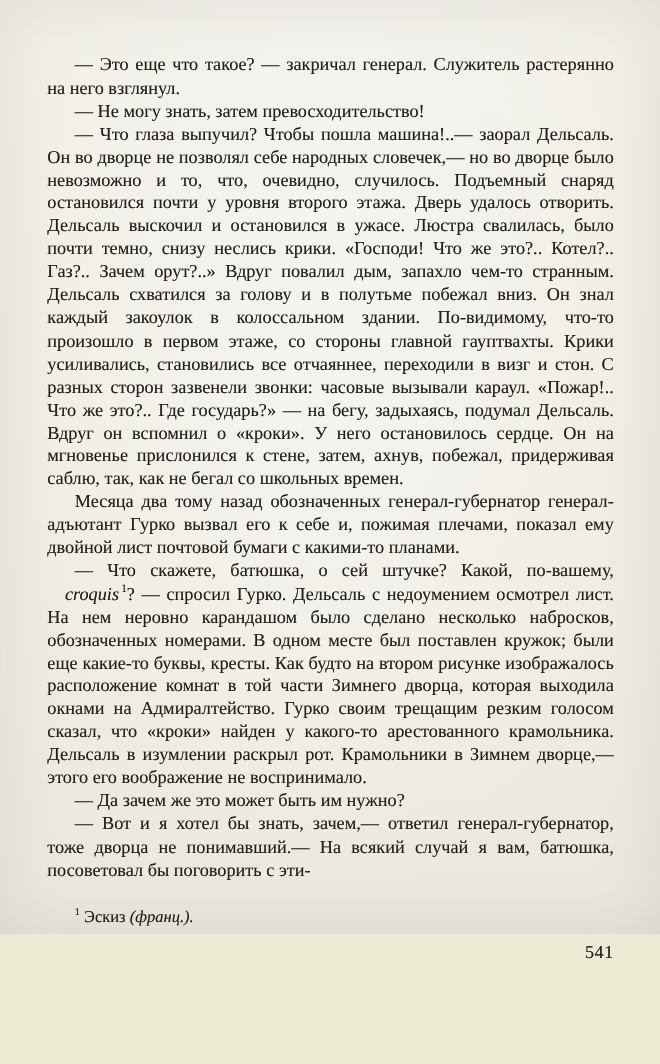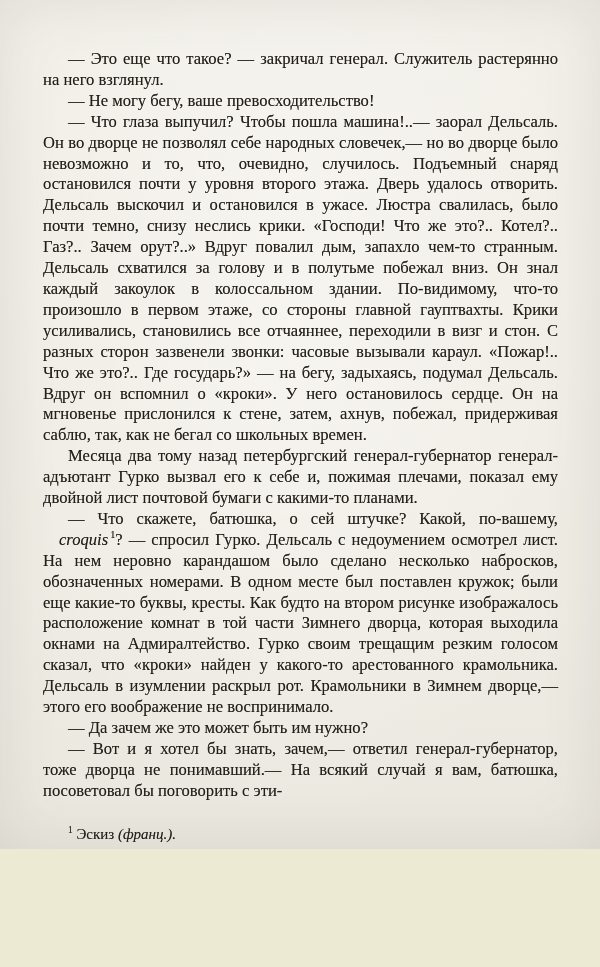--- a/index.html
+++ b/index.html
@@ -66,28 +66,29 @@
     text-shadow: 0 0 0.4px rgba(30, 25, 20, 0.45);
   }
 </style>
 </head>
 <body>
 
 <div class="page">
 
   <div class="text-block">
     <p class="para">— Это еще что такое? — закричал генерал. Служитель растерянно на него взглянул.</p>
-    <p class="para">— Не могу бегу, ваше превосходительство!</p>
+    <p class="para">— Не могу знать, затем превосходительство!</p>
     <p class="para">— Что глаза выпучил? Чтобы пошла машина!..— заорал Дельсаль. Он во дворце не позволял себе народных словечек,— но во дворце было невозможно и то, что, очевидно, случилось. Подъемный снаряд остановился почти у уровня второго этажа. Дверь удалось отворить. Дельсаль выскочил и остановился в ужасе. Люстра свалилась, было почти темно, снизу неслись крики. «Господи! Что же это?.. Котел?.. Газ?.. Зачем орут?..» Вдруг повалил дым, запахло чем-то странным. Дельсаль схватился за голову и в полутьме побежал вниз. Он знал каждый закоулок в колоссальном здании. По-видимому, что-то произошло в первом этаже, со стороны главной гауптвахты. Крики усиливались, становились все отчаяннее, переходили в визг и стон. С разных сторон зазвенели звонки: часовые вызывали караул. «Пожар!.. Что же это?.. Где государь?» — на бегу, задыхаясь, подумал Дельсаль. Вдруг он вспомнил о «кроки». У него остановилось сердце. Он на мгновенье прислонился к стене, затем, ахнув, побежал, придерживая саблю, так, как не бегал со школьных времен.</p>
-    <p class="para">Месяца два тому назад петербургский генерал-губернатор генерал-адъютант Гурко вызвал его к себе и, пожимая плечами, показал ему двойной лист почтовой бумаги с какими-то планами.</p>
+    <p class="para">Месяца два тому назад обозначенных генерал-губернатор генерал-адъютант Гурко вызвал его к себе и, пожимая плечами, показал ему двойной лист почтовой бумаги с какими-то планами.</p>
     <p class="para"><span>— Что скажете, батюшка, о сей штучке? Какой, по-вашему, </span><i class="term">croquis</i><sup class="fnref">1</sup><span>? — спросил Гурко. Дельсаль с недоумением осмотрел лист. На нем неровно карандашом было сделано несколько набросков, обозначенных номерами. В одном месте был поставлен кружок; были еще какие-то буквы, кресты. Как будто на втором рисунке изображалось расположение комнат в той части Зимнего дворца, которая выходила окнами на Адмиралтейство. Гурко своим трещащим резким голосом сказал, что «кроки» найден у какого-то арестованного крамольника. Дельсаль в изумлении раскрыл рот. Крамольники в Зимнем дворце,— этого его воображение не воспринимало.</span></p>
     <p class="para">— Да зачем же это может быть им нужно?</p>
     <p class="para">— Вот и я хотел бы знать, зачем,— ответил генерал-губернатор, тоже дворца не понимавший.— На всякий случай я вам, батюшка, посоветовал бы поговорить с эти-</p>
   </div>
 
   <div class="footnote">
     <sup>1</sup>
     <span>Эскиз</span>
     <i>(франц.).</i>
   </div>
 
+  <div class="page-number">541</div>
 
 </div>
 
 </body></html>

